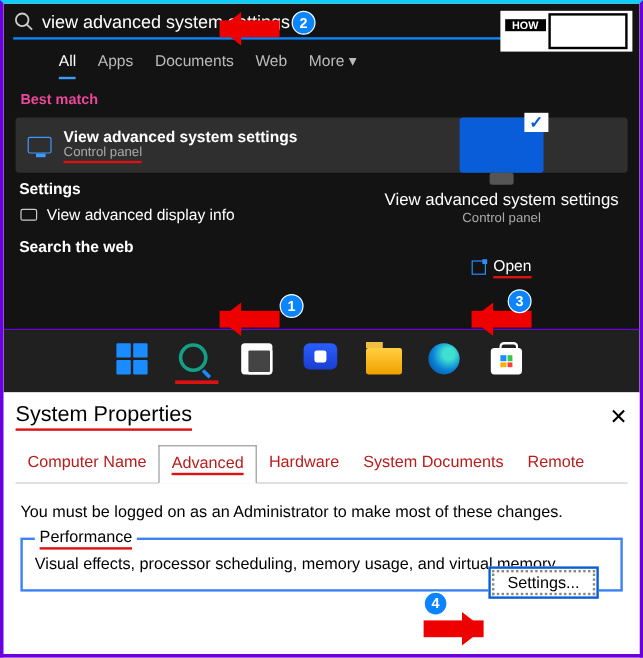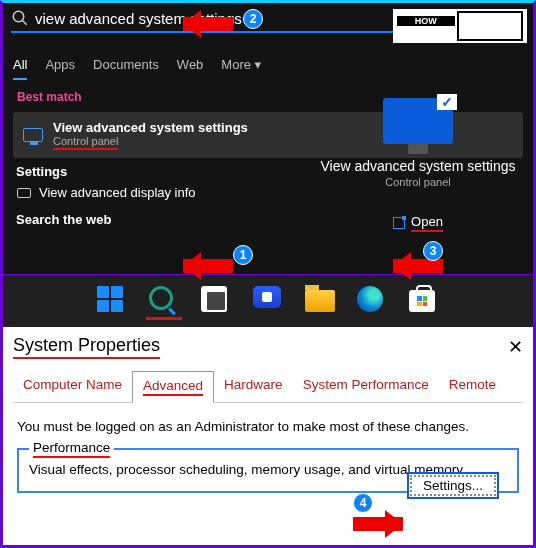--- a/index.html
+++ b/index.html
@@ -39,24 +39,25 @@
     font-size: 15px;
     outline: none;
   }
   .search-underline {
     height: 2px;
     background: #0a84ff;
     margin: 4px 8px 0 8px;
   }
   .tabs {
     display: flex;
-    padding: 24px 10px 0 10px;
+    padding: 10px 10px 0 10px;
     gap: 18px;
     font-size: 13px;
     color: #bbb;
+    margin-left: 36px;
   }
   .tabs .tab { padding-bottom: 6px; }
   .tabs .tab.selected { color: #fff; border-bottom: 2px solid #3a9cff; }
   .section-label {
     font-size: 12px;
     color: #ec4899;
     padding: 10px 14px 4px 14px;
     font-weight: 600;
   }
   .best-match {
@@ -170,21 +171,21 @@
     padding:2px 4px;
     display:flex; gap:2px;
     align-items:center;
     z-index:30;
   }
   .logo .howto {
     font-size:9px; font-weight:900;
     line-height:9px;
     text-align:right;
   }
-  .logo .howto .how{background:#000;color:#fff;padding:0 18px;}
+  .logo .howto .how{background:#000;color:#fff;padding:0 6px;}
   .logo .mng {
     border:2.5px solid #000;
     font-size:12px; font-weight:900;
     line-height:12px;
     padding:1px 3px;
     letter-spacing:0.5px;
   }
 
   
   .taskbar {
@@ -382,21 +383,21 @@
 
 <div class="dialog">
   <div class="dialog-header">
     <span class="red-under">System Properties</span>
     <span class="closex">✕</span>
   </div>
   <div class="tabrow">
     <div class="dtab">Computer Name</div>
     <div class="dtab sel"><span class="red-under">Advanced</span></div>
     <div class="dtab">Hardware</div>
-    <div class="dtab">System Performance</div>
+    <div class="dtab">System Documents</div>
     <div class="dtab">Remote</div>
   </div>
   <div class="instr">You must be logged on as an Administrator to make most of these changes.</div>
   <div class="perf-group">
     <div class="legend"><span class="red-under">Performance</span></div>
     <div class="perf-desc">Visual effects, processor scheduling, memory usage, and virtual memory</div>
     <button class="settings-btn">Settings...</button>
   </div>
 
   <div class="arrow right" style="left:350px; bottom:14px;"></div>

